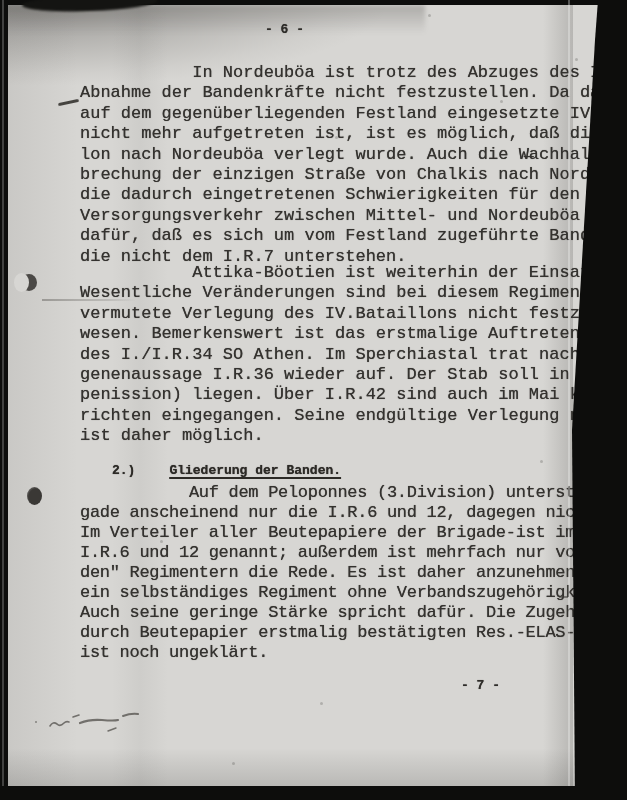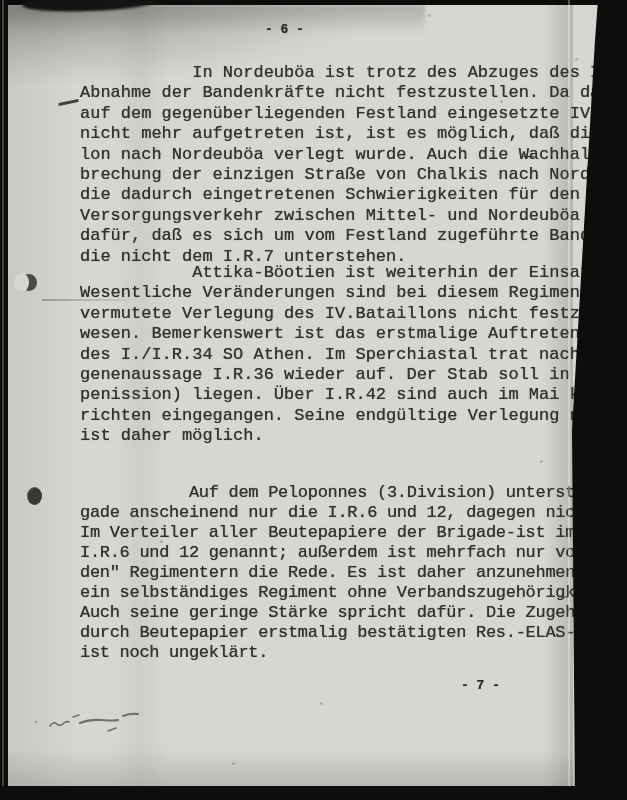--- a/index.html
+++ b/index.html
@@ -86,20 +86,21 @@
   <div class="para p2">           Attika-Böotien ist weiterhin der Einsatzraum des I.R.34.
 Wesentliche Veränderungen sind bei diesem Regiment bis auf die
 vermutete Verlegung des IV.Bataillons nicht festzustellen ge-
 wesen. Bemerkenswert ist das erstmalige Auftreten von Teilen
 des I./I.R.34 SO Athen. Im Sperchiastal trat nach einer Gefan-
 genenaussage I.R.36 wieder auf. Der Stab soll in Kapsi ( O Kar-
 penission) liegen. Über I.R.42 sind auch im Mai keine Nach-
 richten eingegangen. Seine endgültige Verlegung nach Westen
 ist daher möglich.</div>
 
+  <div class="heading"><span>2.)</span><span class="sectitle">Gliederung der Banden.</span></div>
 
   <div class="para p3">           Auf dem Peloponnes (3.Division) unterstehen der I.Bri-
 gade anscheinend nur die I.R.6 und 12, dagegen nicht I.R.11.
 Im Verteiler aller Beutepapiere der Brigade-ist immer nur
 I.R.6 und 12 genannt; außerdem ist mehrfach nur von " den bei-
 den" Regimentern die Rede. Es ist daher anzunehmen, daß I.R.11
 ein selbständiges Regiment ohne Verbandszugehörigkeit ist.
 Auch seine geringe Stärke spricht dafür. Die Zugehörigkeit des
 durch Beutepapier erstmalig bestätigten Res.-ELAS-Rgts."Gortinia"
 ist noch ungeklärt.</div>

